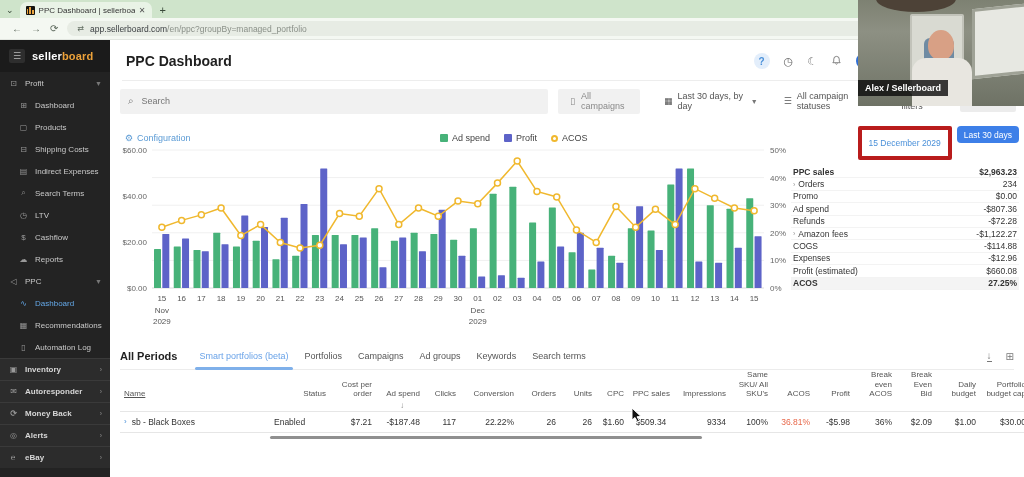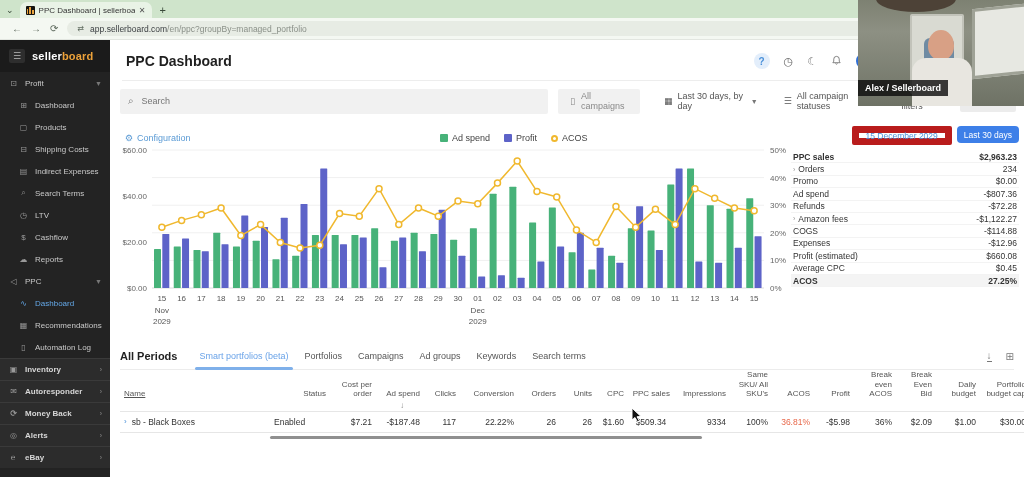--- a/index.html
+++ b/index.html
@@ -61,21 +61,21 @@
   .legend{position:absolute;left:330px;top:93px;display:flex;gap:14px;font-size:9px;color:#444;align-items:center;}
   .legend .item{display:flex;gap:4px;align-items:center;}
   .legend .sq{width:8px;height:8px;border-radius:1px;}
   .legend .ci{width:7px;height:7px;border-radius:50%;border:2px solid;}
 
   #chart{position:absolute;left:2px;top:102px;}
 
   
   .summary{position:absolute;right:5px;top:86px;width:228px;}
   .sum-btns{display:flex;justify-content:flex-end;gap:5px;margin-bottom:6px;}
-  .btn-outline{height:19px;border:7px solid #b91c1c;color:#4a90d9;background:#fff;border-radius:2px;font-size:8.5px;display:flex;align-items:center;padding:0 7px;}
+  .btn-outline{height:34px;border:4px solid #b91c1c;color:#4a90d9;background:#fff;border-radius:2px;font-size:8.5px;display:flex;align-items:center;padding:0 7px;}
   .btn-primary{height:17px;background:#3d7fe8;color:#fff;border-radius:4px;font-size:8.5px;display:flex;align-items:center;padding:0 7px;}
   .sum-row{height:12.4px;display:flex;justify-content:space-between;align-items:center;font-size:8.5px;color:#333;border-bottom:1px solid #f3f3f3;padding:0 2px;}
   .sum-row .lab{display:flex;gap:3px;align-items:center;}
   .sum-row .exp{color:#999;font-size:7px;}
   .sum-row.bold{font-weight:bold;}
   .sum-row.hl{background:#f4f4f4;}
 
   
   .tabs-row{position:absolute;left:10px;right:10px;top:303px;height:27px;display:flex;align-items:center;gap:16px;border-bottom:1px solid #ececec;}
   .tabs-heading{font-size:11px;font-weight:bold;color:#222;margin-right:6px;}
@@ -494,26 +494,20 @@
             <span>Expenses</span>
           </span>
           <span>-$12.96</span>
         </div>
         <div class="sum-row">
           <span class="lab">
             <span>Profit (estimated)</span>
           </span>
           <span>$660.08</span>
         </div>
-        <div class="sum-row">
-          <span class="lab">
-            <span>Average CPC</span>
-          </span>
-          <span>$0.45</span>
-        </div>
         <div class="sum-row bold hl">
           <span class="lab">
             <span>ACOS</span>
           </span>
           <span>27.25%</span>
         </div>
       </div>
   </div>
 
   <div class="tabs-row">

